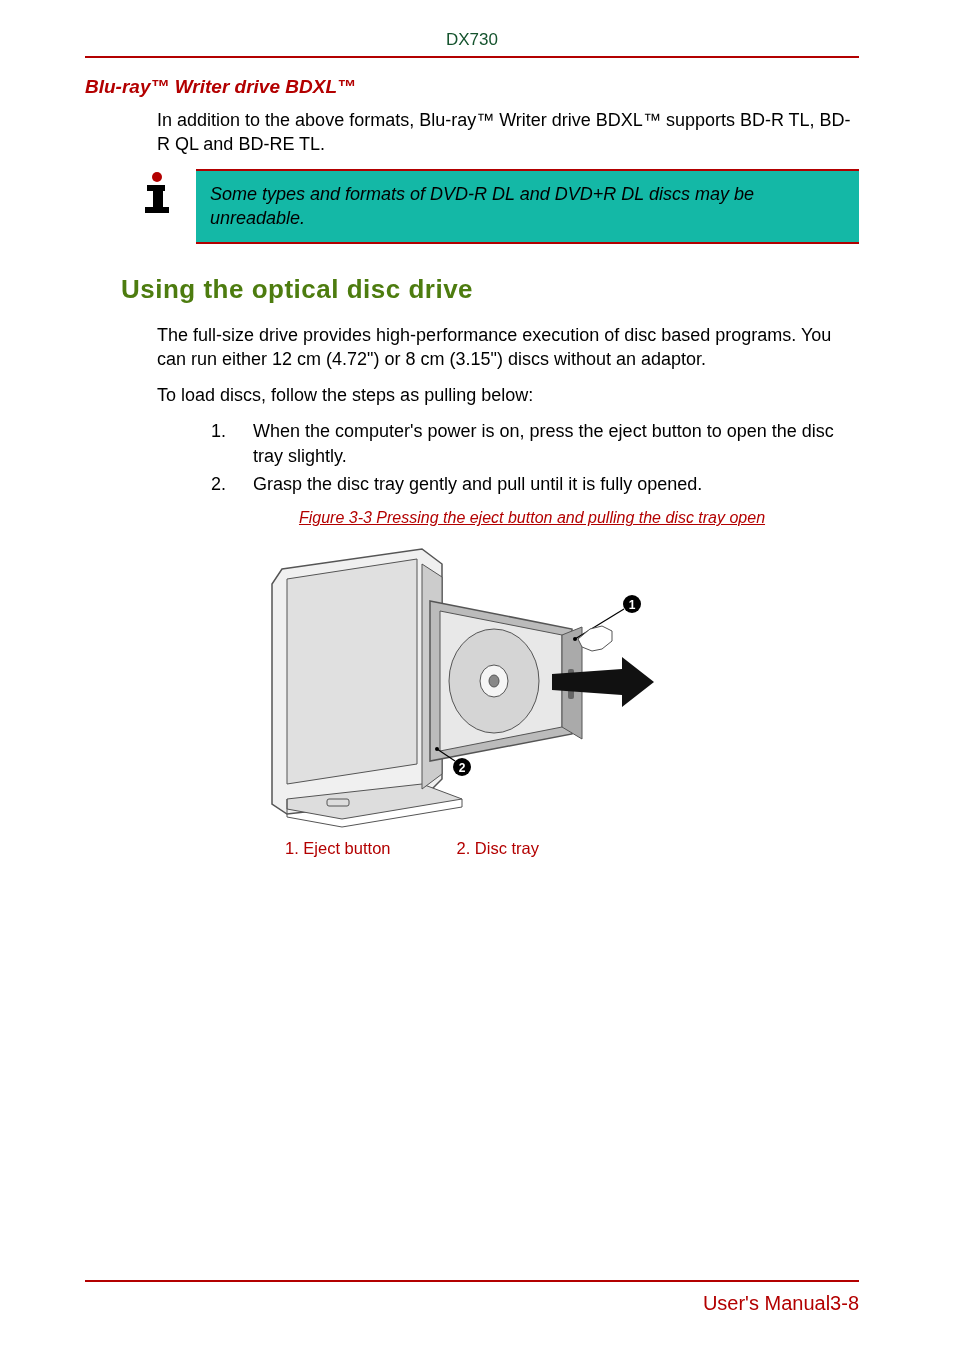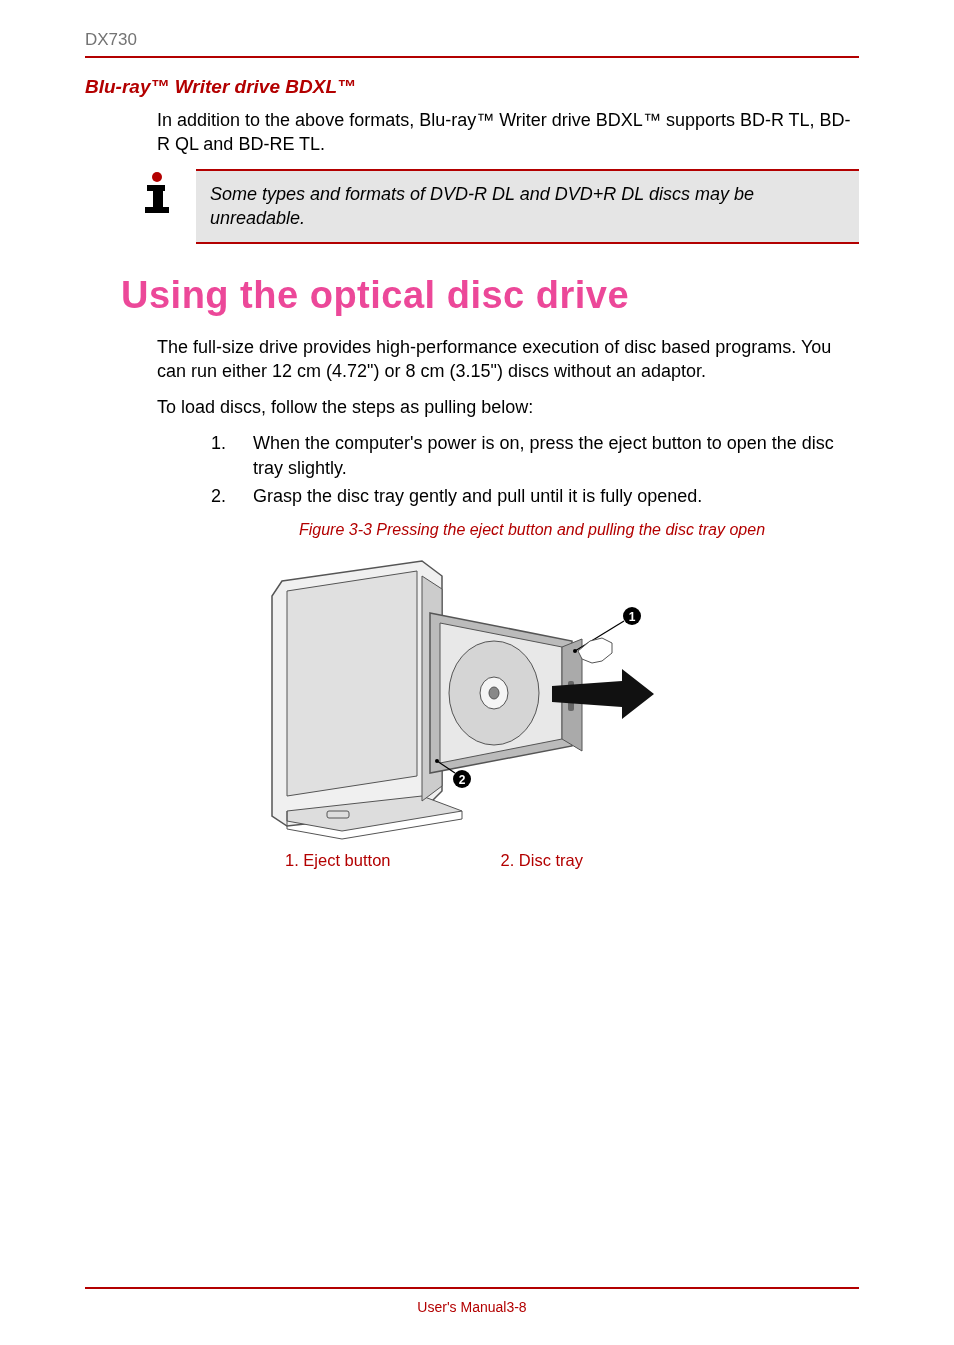--- a/index.html
+++ b/index.html
@@ -13,22 +13,22 @@
       height: 1345px;
       background: #ffffff;
       position: relative;
     }
     .page {
       padding: 30px 95px 30px 85px;
       position: relative;
       height: 100%;
     }
     .header-model {
-      text-align: left;
-      color: #737373;
+      text-align: center;
+      color: #14532d;
       font-size: 17px;
       padding-bottom: 6px;
     }
     .header-rule {
       border: none;
       border-top: 2px solid #b30000;
       margin-bottom: 18px;
     }
     .sub-heading {
       color: #b30000;
@@ -50,42 +50,42 @@
       margin-top: 6px;
       margin-bottom: 30px;
     }
     .note-icon {
       width: 48px;
       flex-shrink: 0;
       margin-left: 48px;
       margin-right: 15px;
     }
     .note-text-container {
-      background: #e5e5e5;
+      background: #14b8a6;
       flex: 1;
       padding: 10px 14px;
       border-top: 2px solid #b30000;
       border-bottom: 2px solid #b30000;
       min-height: 55px;
       display: flex;
       align-items: center;
     }
     .note-text {
       font-style: italic;
       font-size: 18px;
       line-height: 1.35;
       color: #000;
     }
     .note-text-container.tall {
       min-height: 75px;
     }
     .main-heading {
-      color: #ec4899;
+      color: #4d7c0f;
       font-weight: 900;
-      font-size: 38px;
+      font-size: 26px;
       margin-bottom: 18px;
       margin-top: 14px;
       margin-left: 36px;
       font-family: Arial, sans-serif;
       letter-spacing: 0.5px;
     }
     .link-text {
       color: #0066cc;
       font-style: italic;
     }
@@ -104,54 +104,55 @@
       flex: 1;
     }
     .figure-caption {
       color: #b30000;
       font-style: italic;
       font-size: 16px;
       text-align: center;
       margin-left: 120px;
       margin-top: 13px;
       margin-bottom: 12px;
+      text-decoration: underline;
     }
     .figure-container {
       display: flex;
       justify-content: center;
       margin-bottom: 10px;
     }
     .figure-svg {
       width: 420px;
       height: 290px;
     }
     .figure-legend {
       display: flex;
       justify-content: flex-start;
-      gap: 110px;
+      gap: 66px;
       margin-left: 200px;
       color: #b30000;
       font-size: 16.5px;
     }
     .footer {
       position: absolute;
       bottom: 30px;
       left: 85px;
       right: 95px;
     }
     .footer-rule {
       border: none;
       border-top: 2px solid #b30000;
       margin-bottom: 10px;
     }
     .footer-row {
       display: flex;
-      justify-content: center;
-      color: #b30000;
-      font-size: 14px;
+      justify-content: flex-end;
+      color: #b30000;
+      font-size: 20px;
     }
   </style>
 </head>
 <body>
 
 <div class="page">
   <div class="header-model">DX730</div>
   <hr class="header-rule">
 
   <div class="sub-heading">Blu-ray™ Writer drive BDXL™</div>

